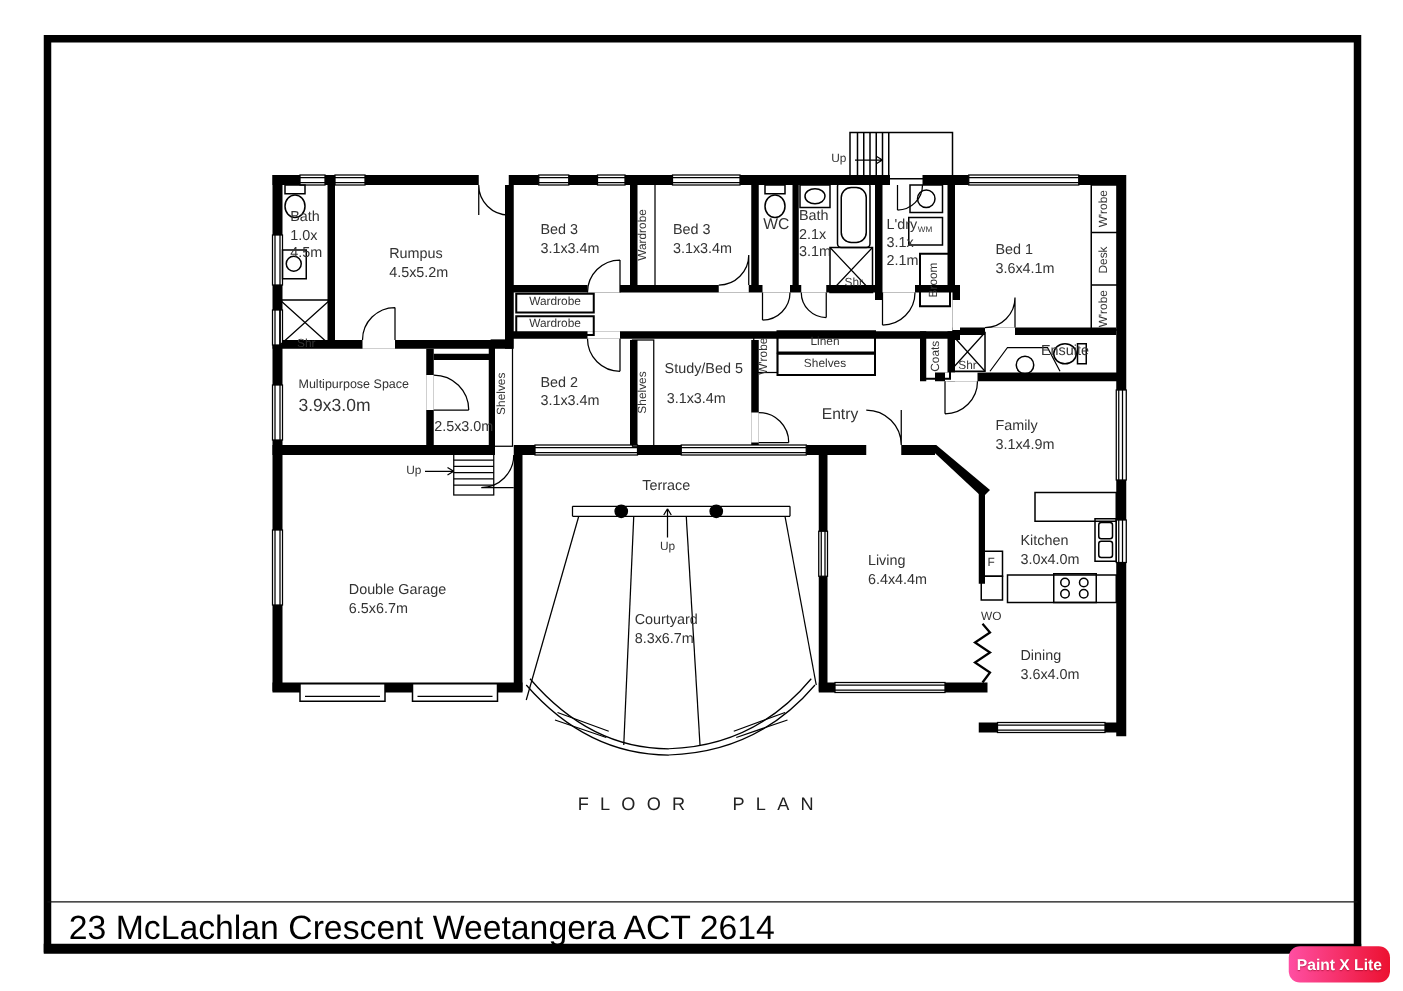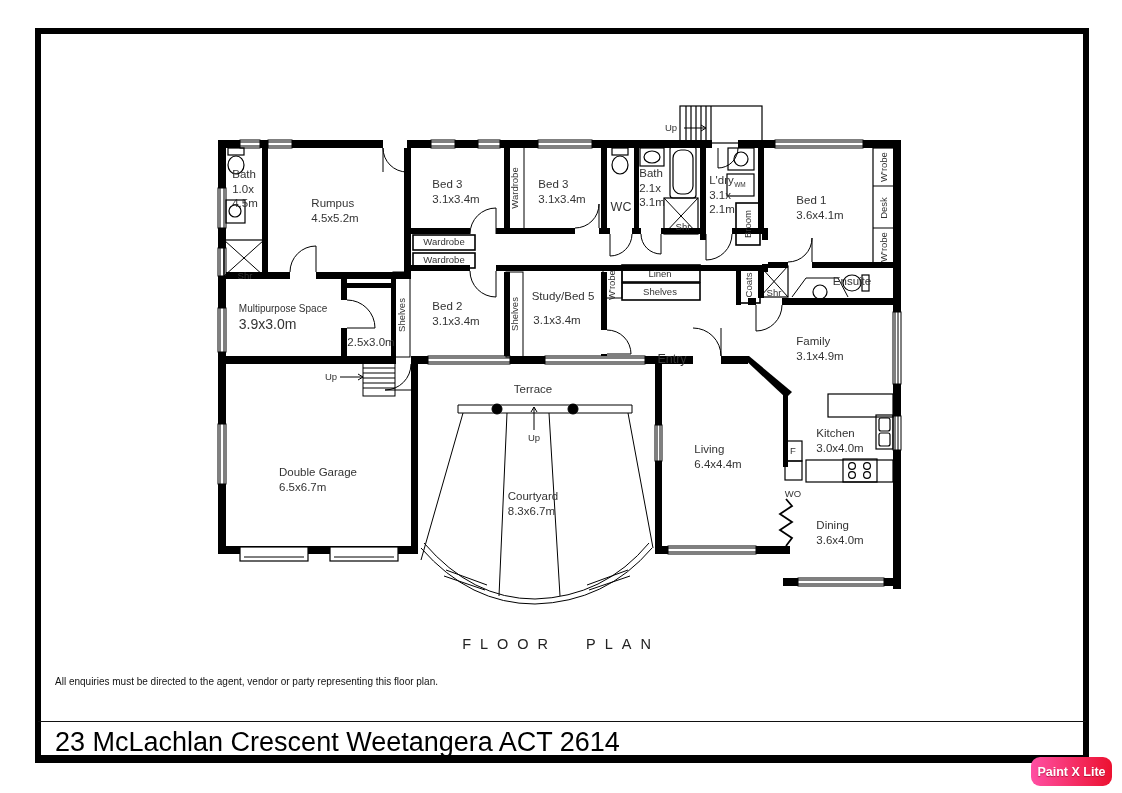--- a/index.html
+++ b/index.html
@@ -2,21 +2,21 @@
 <html><head>
 <meta charset="utf-8">
 <style>
   html,body{margin:0;padding:0;background:#fff;}
   #page{position:relative;width:1122px;height:793px;background:#fff;overflow:hidden;
         font-family:"Liberation Sans",sans-serif;}
   #plan-svg{position:absolute;left:0;top:0;}
   .lbl{position:absolute;color:#333;line-height:1.28;white-space:nowrap;
        transform:translate(-50%,-50%);}
   .rm{font-size:11.5px;}
-  .md{font-size:12.5px;margin-top:28px;}
+  .md{font-size:12.5px;}
   .sm{font-size:9.5px;}
   .xs{font-size:6.5px;}
   .vert{writing-mode:vertical-rl;transform:translate(-50%,-50%) rotate(180deg);}
   .title{position:absolute;left:50%;top:644px;transform:translate(-50%,-50%);
          font-size:14.5px;color:#222;letter-spacing:0.62em;word-spacing:1.1em;font-weight:500;}
   .disclaimer{position:absolute;left:55px;top:676px;font-size:10px;color:#111;line-height:11.6px;}
   .addr-line{position:absolute;left:38px;right:36px;top:721px;border-top:1.5px solid #111;}
   .address{position:absolute;left:55px;top:727px;font-size:27px;color:#000;}
   .watermark{position:absolute;left:1031px;top:757px;width:81px;height:29px;border-radius:9px;
              background:linear-gradient(90deg,#ff4fa3,#ec1130);
@@ -324,19 +324,18 @@
 </div>
 <div class="lbl sm" style="left:793px;top:451px">F</div>
 <div class="lbl sm" style="left:793px;top:494px">WO</div>
 <div class="lbl rm" style="left:840px;top:533px">
   <div>Dining</div>
       <div>3.6x4.0m</div>
 </div>
 
 <div class="title">FLOOR PLAN</div>
 <div class="disclaimer">
-  <div>All enquiries must be directed to the agent, vendor or party representing this floor plan.</div>
 </div>
 <div class="addr-line"></div>
 <div class="address">23 McLachlan Crescent Weetangera ACT 2614</div>
 <div class="watermark">Paint X Lite</div>
 
 </div>
 
 </body></html>

